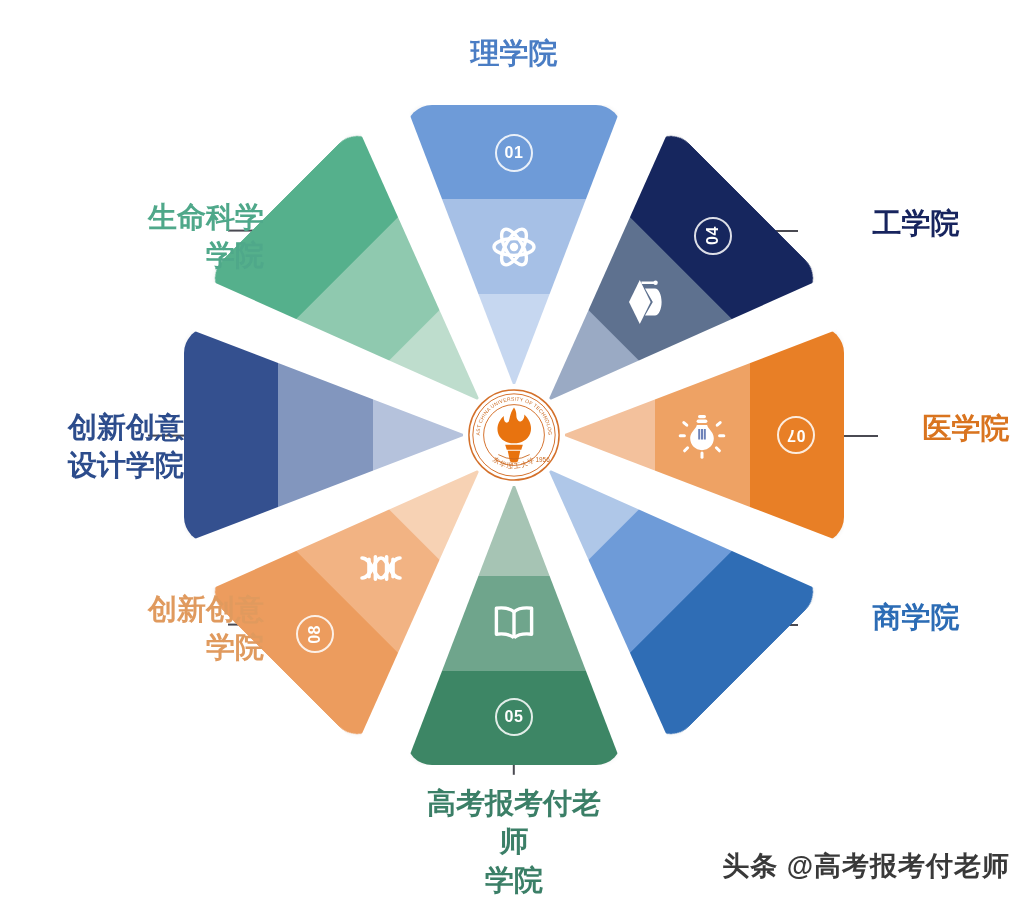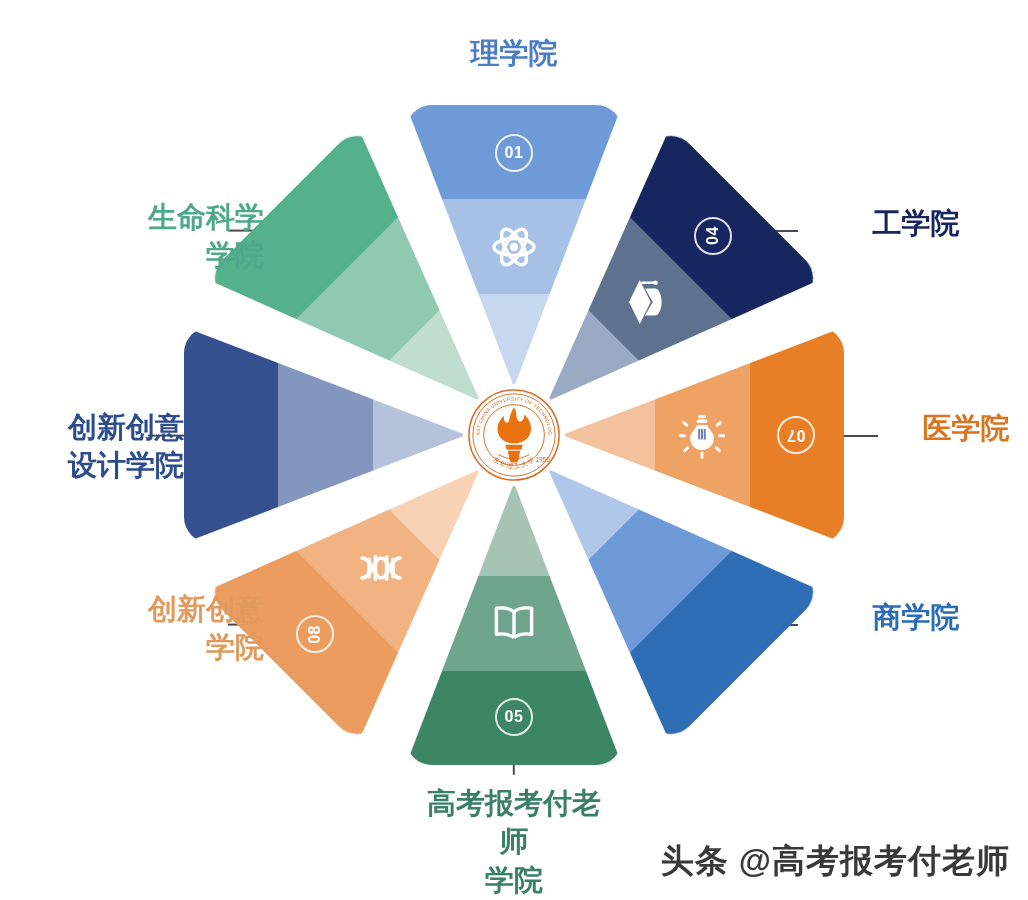--- a/index.html
+++ b/index.html
@@ -79,21 +79,21 @@
     font-size:29px;font-weight:bold;line-height:1.32;
     white-space:pre-line;
   }
   .lbl.c{text-align:center;}
   .lbl.r{text-align:right;}
   .lbl.l{text-align:center;}
 
   
   .wm{
     position:absolute;right:18px;bottom:16px;
-    font-size:33px;font-weight:bold;color:#2b2b2b;
+    font-size:27px;font-weight:bold;color:#2b2b2b;
     letter-spacing:1px;opacity:.93;
   }
 </style>
 </head>
 <body>
 
 <div id="stage">
 
   <div id="leaders">
       <div class="leader" style="left: 514px; top: 108px; width: 52px; transform: rotate(90deg);"></div>

